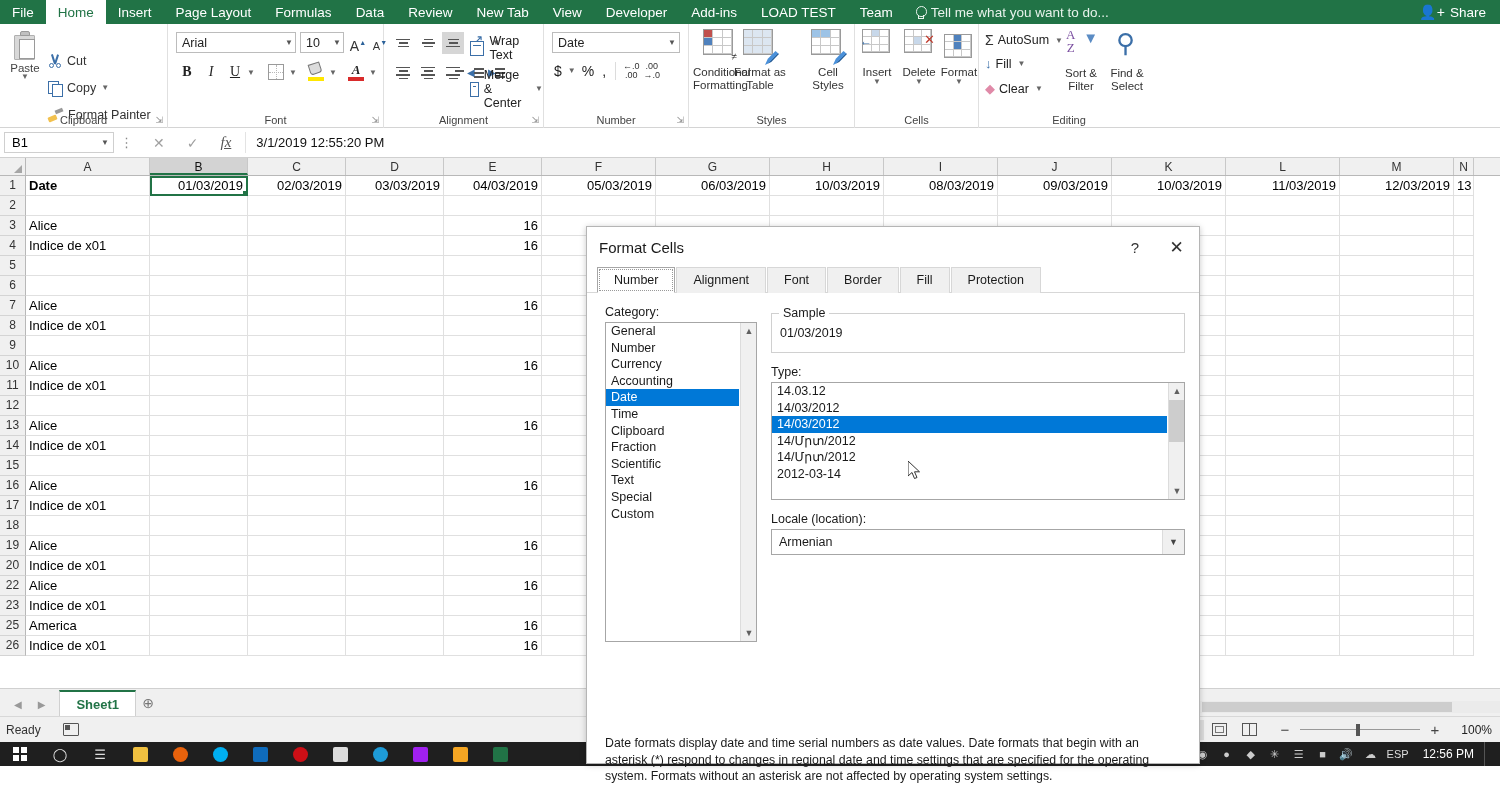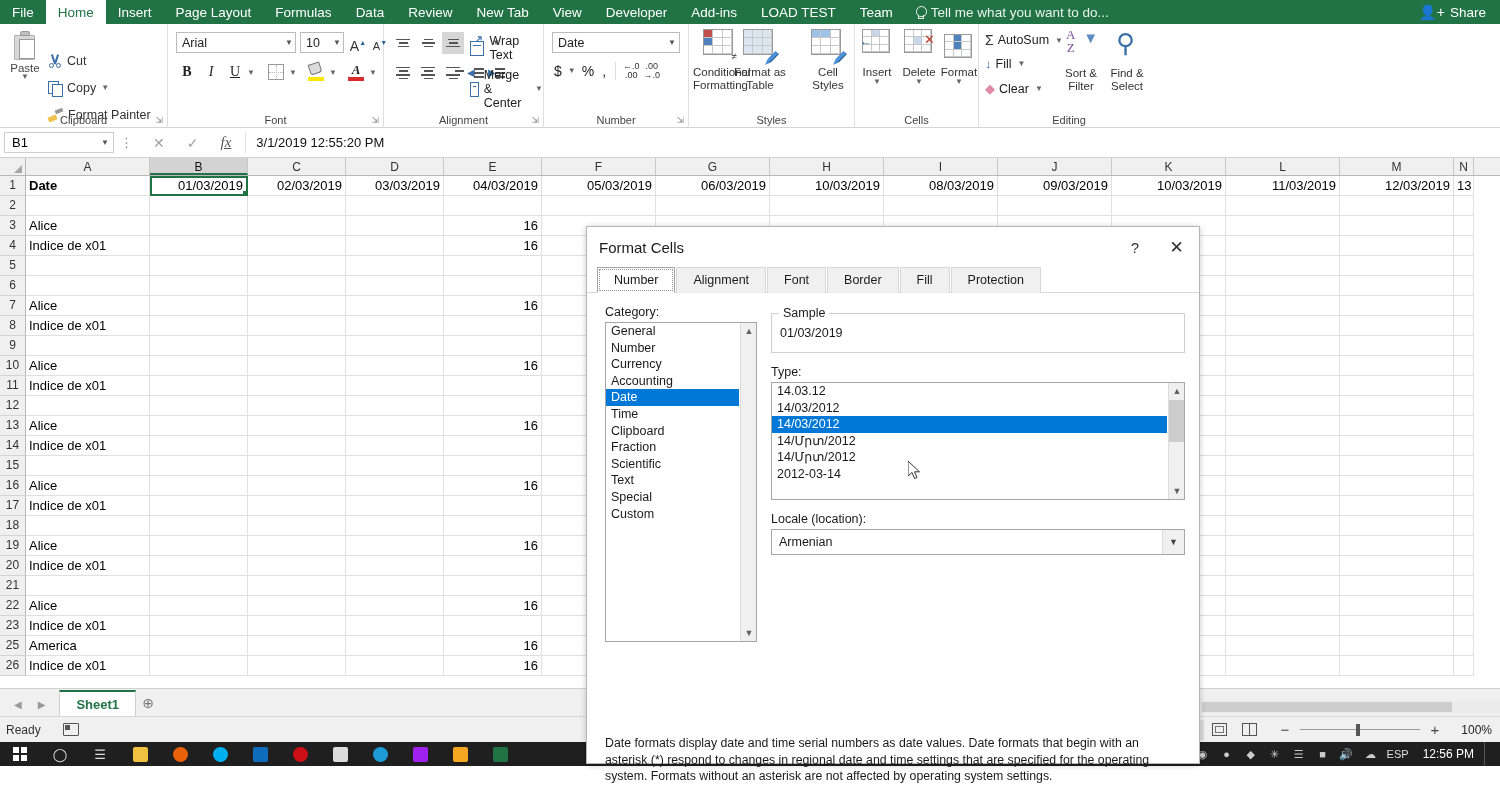--- a/index.html
+++ b/index.html
@@ -1124,37 +1124,20 @@
           <div class="cell" style="width: 114px; min-width: 114px;"></div>
           <div class="cell" style="width: 114px; min-width: 114px;"></div>
           <div class="cell" style="width: 114px; min-width: 114px;"></div>
           <div class="cell" style="width: 114px; min-width: 114px;"></div>
           <div class="cell" style="width: 114px; min-width: 114px;"></div>
           <div class="cell" style="width: 20px; min-width: 20px;"></div>
         </div>
         <div class="gridrow">
           <div class="rh">20</div>
           <div class="cell" style="width: 124px; min-width: 124px;">Indice de x01</div>
-          <div class="cell" style="width: 98px; min-width: 98px;"></div>
-          <div class="cell" style="width: 98px; min-width: 98px;"></div>
-          <div class="cell" style="width: 98px; min-width: 98px;"></div>
-          <div class="cell" style="width: 98px; min-width: 98px;"></div>
-          <div class="cell" style="width: 114px; min-width: 114px;"></div>
-          <div class="cell" style="width: 114px; min-width: 114px;"></div>
-          <div class="cell" style="width: 114px; min-width: 114px;"></div>
-          <div class="cell" style="width: 114px; min-width: 114px;"></div>
-          <div class="cell" style="width: 114px; min-width: 114px;"></div>
-          <div class="cell" style="width: 114px; min-width: 114px;"></div>
-          <div class="cell" style="width: 114px; min-width: 114px;"></div>
-          <div class="cell" style="width: 114px; min-width: 114px;"></div>
-          <div class="cell" style="width: 20px; min-width: 20px;"></div>
-        </div>
-        <div class="gridrow">
-          <div class="rh">21</div>
-          <div class="cell" style="width: 124px; min-width: 124px;"></div>
           <div class="cell" style="width: 98px; min-width: 98px;"></div>
           <div class="cell" style="width: 98px; min-width: 98px;"></div>
           <div class="cell" style="width: 98px; min-width: 98px;"></div>
           <div class="cell" style="width: 98px; min-width: 98px;"></div>
           <div class="cell" style="width: 114px; min-width: 114px;"></div>
           <div class="cell" style="width: 114px; min-width: 114px;"></div>
           <div class="cell" style="width: 114px; min-width: 114px;"></div>
           <div class="cell" style="width: 114px; min-width: 114px;"></div>
           <div class="cell" style="width: 114px; min-width: 114px;"></div>
           <div class="cell" style="width: 114px; min-width: 114px;"></div>

